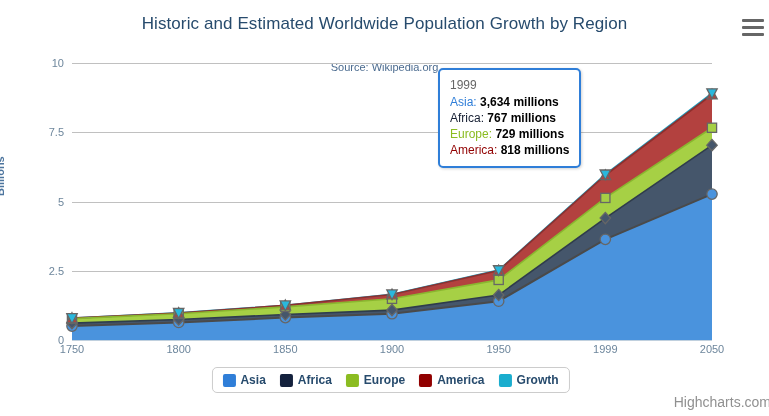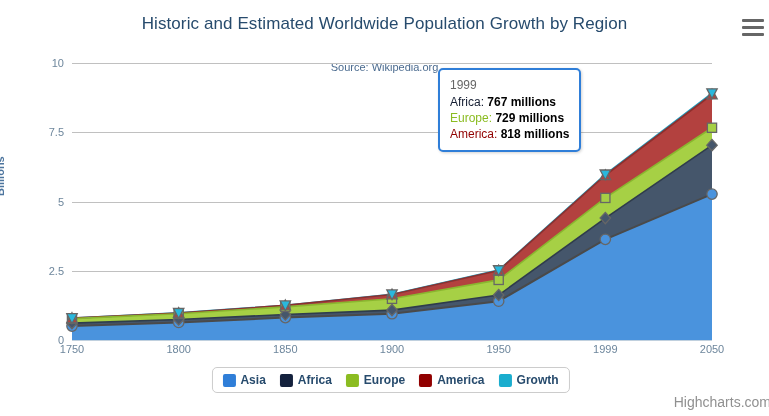--- a/index.html
+++ b/index.html
@@ -211,20 +211,21 @@
       <div class="xlabel" style="left: 213.333px;">1850</div>
       <div class="xlabel" style="left: 320px;">1900</div>
       <div class="xlabel" style="left: 426.667px;">1950</div>
       <div class="xlabel" style="left: 533.333px;">1999</div>
       <div class="xlabel" style="left: 640px;">2050</div>
     </div>
 
   <div class="tooltip">
     <div class="tt-header">1999</div>
     <div id="ttRows">
+        <div class="tt-row"><span class="tt-name" style="color: rgb(47, 126, 216);">Asia: </span><span class="tt-val">3,634 millions</span></div>
         <div class="tt-row"><span class="tt-name" style="color: rgb(22, 31, 51);">Africa: </span><span class="tt-val">767 millions</span></div>
         <div class="tt-row"><span class="tt-name" style="color: rgb(139, 188, 33); margin-top: 32px;">Europe: </span><span class="tt-val">729 millions</span></div>
         <div class="tt-row"><span class="tt-name" style="color: rgb(145, 0, 0);">America: </span><span class="tt-val">818 millions</span></div>
       </div>
   </div>
 
   <div class="legend" id="legend">
       <div class="legend-item">
         <span class="legend-swatch" style="background: rgb(47, 126, 216);"></span>
         <span class="legend-text">Asia</span>

